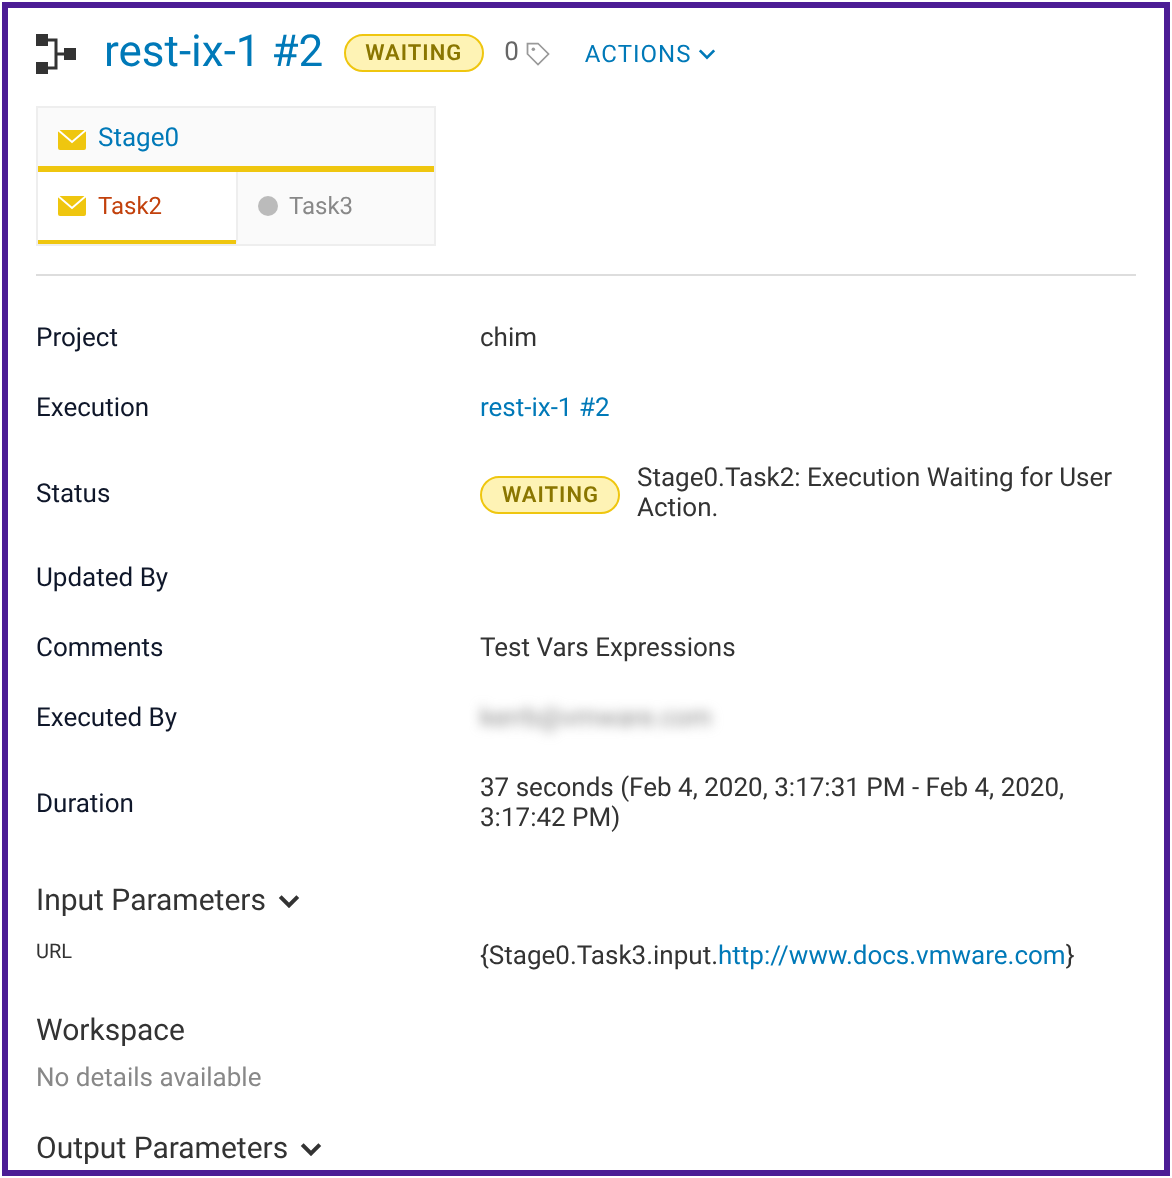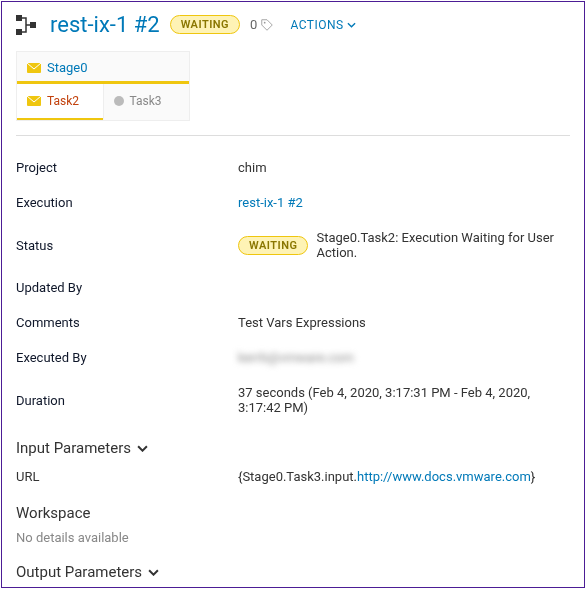--- a/index.html
+++ b/index.html
@@ -5,21 +5,21 @@
     * { box-sizing: border-box; margin: 0; padding: 0; }
     body {
       font-family: -apple-system, BlinkMacSystemFont, "Segoe UI", Roboto, Arial, sans-serif;
       font-size: 13px;
       color: #333;
       background: #fff;
       width: 586px;
       height: 589px;
     }
     .container {
-      border: 1px solid #4c1d95;
+      border: 3px solid #4c1d95;
       width: 584px;
       height: 587px;
       margin: 1px;
       padding: 0;
     }
     .header {
       display: flex;
       align-items: center;
       padding: 10px 14px 8px 14px;
       gap: 10px;
@@ -62,21 +62,21 @@
       align-items: center;
       gap: 3px;
       margin-left: 6px;
       cursor: pointer;
     }
     .divider { border: none; border-top: 1px solid #ddd; margin: 0 14px 10px 14px; }
     .stage-panel {
       background: #fafafa;
       border: 1px solid #eee;
       margin: 6px 14px 14px 14px;
-      width: 174px;
+      width: 200px;
     }
     .stage-header {
       display: flex;
       align-items: center;
       gap: 6px;
       padding: 8px 10px 6px 10px;
       color: #0079b8;
       font-size: 13px;
       border-bottom: 3px solid #efc60f;
     }
@@ -141,21 +141,21 @@
       font-size: 13px;
       padding: 2px 0 4px 0;
     }
     .input-row {
       display: flex;
       padding: 6px 0;
     }
     .input-label {
       width: 222px;
       flex-shrink: 0;
-      font-size: 13px;
+      font-size: 10px;
     }
     .input-value {
       font-size: 13px;
     }
     .dot-gray {
       width: 10px; height: 10px; border-radius: 50%; background: #bbb; flex-shrink:0;
     }
     svg { display: block; }
   </style>
 </head>

